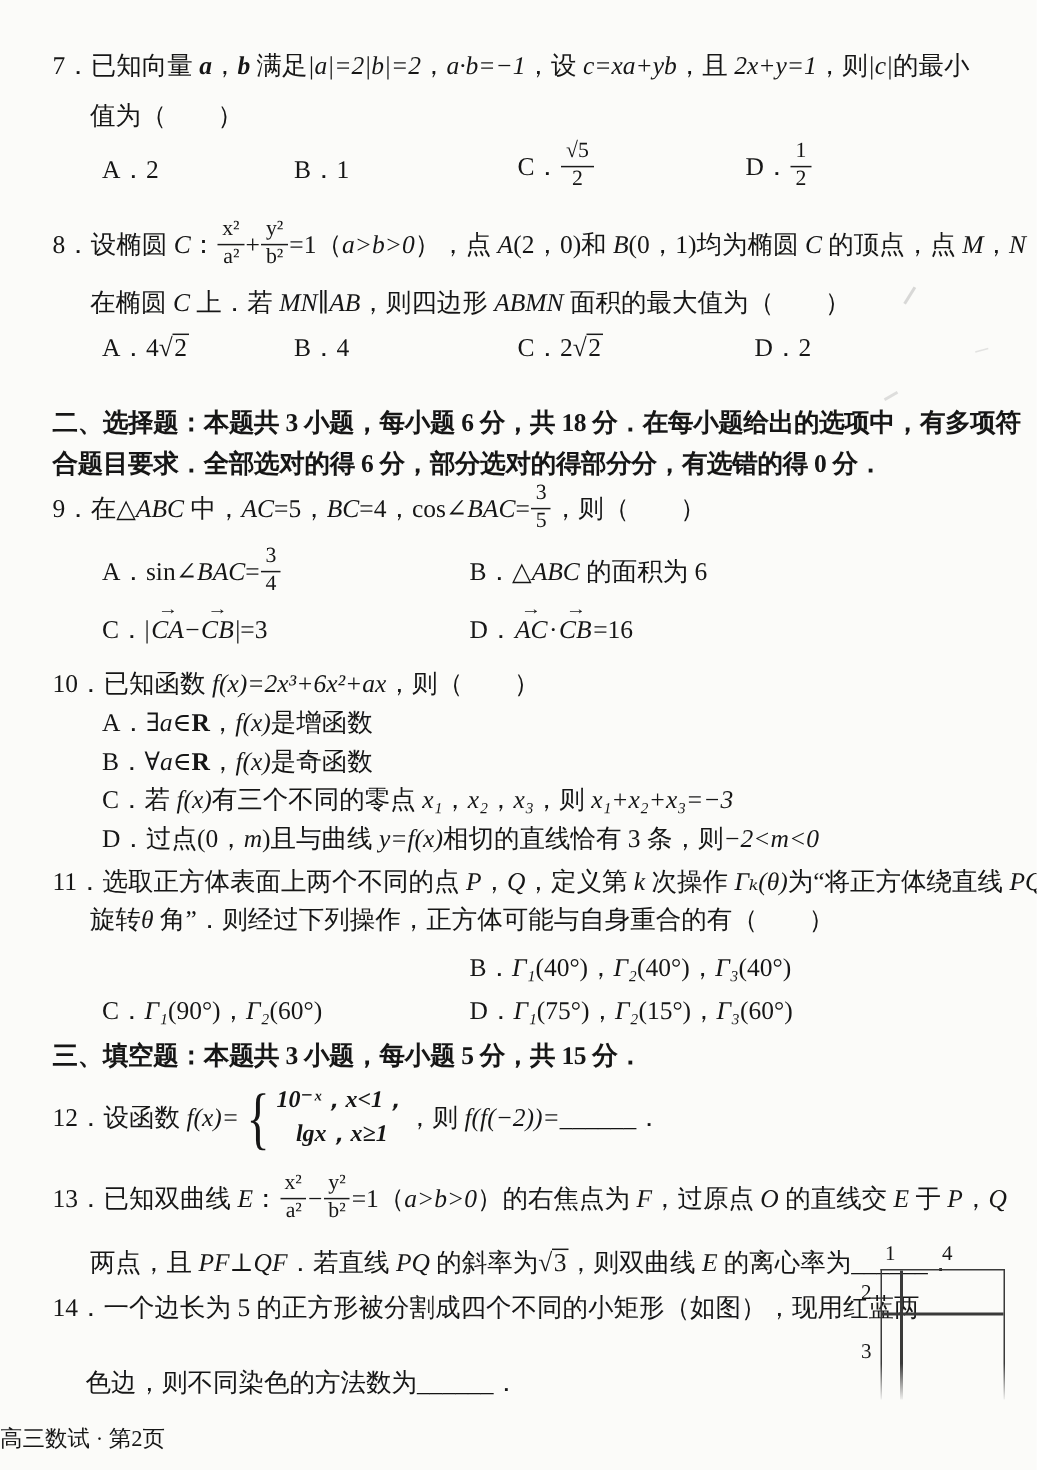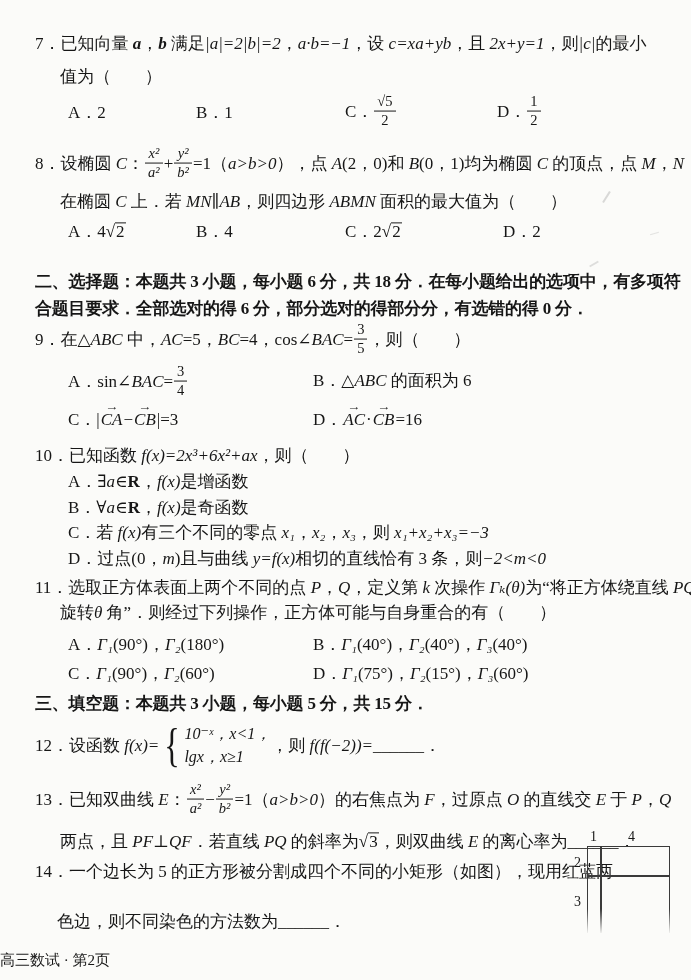--- a/index.html
+++ b/index.html
@@ -7,30 +7,30 @@
         font-family:"Liberation Serif","DejaVu Serif","DejaVu Sans",serif;color:#161616;}
   .ln{position:absolute;white-space:nowrap;font-size:17px;line-height:1.25;transform:translateY(-50%);}
   .cn{font-style:normal;}
   .m{font-style:italic;}
   .mb{font-style:italic;font-weight:bold;}
   .b{font-weight:bold;}
   .hd{font-weight:bold;letter-spacing:-0.2px;}
   .ol{display:inline-block;border-top:1.3px solid #1a1a1a;line-height:1.05;padding:0 1px;font-style:normal;}
   .fr{display:inline-block;text-align:center;vertical-align:middle;transform:translateY(-2px);
       font-size:14.5px;line-height:1.1;margin:0 1px;}
-  .fr.it{font-style:italic;}
+  .fr.it{text-align:right;}
   .fr .fn{display:block;padding:0 3px 1px;}
   .fr .fd{display:block;border-top:1.3px solid #1a1a1a;padding:1px 3px 0;}
   .vec{display:inline-block;position:relative;font-style:italic;margin:0 1px;}
   .vec .ar{position:absolute;top:-9px;left:50%;transform:translateX(-50%) scaleX(1.3);
            font-size:10.5px;font-style:normal;letter-spacing:0;}
   .vec .vt{display:inline-block;}
   .brace{display:inline-block;vertical-align:middle;font-size:46px;line-height:0.85;
          transform:translateY(-2px) scaleX(0.7);font-weight:400;margin:0 1px 0 2px;}
-  .cases{display:inline-block;vertical-align:middle;transform:translateY(-2px);text-align:left;}
+  .cases{display:inline-block;vertical-align:middle;transform:translateY(-2px);text-align:center;font-weight:bold;}
   .cases .cr{display:block;font-size:16px;line-height:1.45;font-style:italic;}
   .fig{position:absolute;left:566px;top:829px;width:115px;height:108px;}
   .fig .lb{position:absolute;font-size:14px;line-height:1;}
   .fig .sq{position:absolute;left:21px;top:17px;width:81px;height:86px;
            border-top:1.5px solid #3a3a3a;border-left:1.5px solid #3a3a3a;border-right:1.5px solid #3a3a3a;}
   .fig .vline{position:absolute;left:12px;top:0;width:1.5px;height:100%;background:#3a3a3a;}
   .fig .hline{position:absolute;left:0;top:28px;width:100%;height:1.5px;background:#3a3a3a;}
   .fig .fade{position:absolute;left:-4px;right:-4px;bottom:-6px;height:34px;
              background:linear-gradient(to bottom,rgba(251,251,249,0) 0%,#fbfbf9 75%);}
   .footer{position:absolute;top:951px;left:0;width:100%;font-size:15px;transform:none;}
@@ -68,21 +68,20 @@
   <div class="ln" style="left:313px;top:420px"><span class="cn">D．</span><span class="vec"><span class="ar">→</span><span class="vt">AC</span></span><span class="cn">·</span><span class="vec"><span class="ar">→</span><span class="vt">CB</span></span><span class="cn">=16</span></div>
 
   <div class="ln" style="left:35px;top:456px"><span class="cn">10．已知函数 </span><span class="m">f(x)=2x³+6x²+ax</span><span class="cn">，则（　　）</span></div>
   <div class="ln" style="left:68px;top:508px"><span class="cn">B．∀</span><span class="m">a</span><span class="cn">∈</span><span class="b">R</span><span class="cn">，</span><span class="m">f(x)</span><span class="cn">是奇函数</span></div>
   <div class="ln" style="left:68px;top:482px"><span class="cn">A．∃</span><span class="m">a</span><span class="cn">∈</span><span class="b">R</span><span class="cn">，</span><span class="m">f(x)</span><span class="cn">是增函数</span></div>
   <div class="ln" style="left:68px;top:533px"><span class="cn">C．若 </span><span class="m">f(x)</span><span class="cn">有三个不同的零点 </span><span class="m">x₁</span><span class="cn">，</span><span class="m">x₂</span><span class="cn">，</span><span class="m">x₃</span><span class="cn">，则 </span><span class="m">x₁+x₂+x₃=−3</span></div>
   <div class="ln" style="left:68px;top:559px"><span class="cn">D．过点(0，</span><span class="m">m</span><span class="cn">)且与曲线 </span><span class="m">y=f(x)</span><span class="cn">相切的直线恰有 3 条，则</span><span class="m">−2&lt;m&lt;0</span></div>
 
   <div class="ln" style="left:35px;top:588px"><span class="cn">11．选取正方体表面上两个不同的点 </span><span class="m">P</span><span class="cn">，</span><span class="m">Q</span><span class="cn">，定义第 </span><span class="m">k</span><span class="cn"> 次操作 </span><span class="m">Γₖ(θ)</span><span class="cn">为“将正方体绕直线 </span><span class="m">PQ</span></div>
   <div class="ln" style="left:60px;top:613px"><span class="cn">旋转</span><span class="m">θ</span><span class="cn"> 角”．则经过下列操作，正方体可能与自身重合的有（　　）</span></div>
-  <div class="ln" style="left:68px;top:645px"><span class="cn">A．</span><span class="m">Γ₁</span><span class="cn">(90°)，</span><span class="m">Γ₂</span><span class="cn">(180°)</span></div>
   <div class="ln" style="left:313px;top:645px"><span class="cn">B．</span><span class="m">Γ₁</span><span class="cn">(40°)，</span><span class="m">Γ₂</span><span class="cn">(40°)，</span><span class="m">Γ₃</span><span class="cn">(40°)</span></div>
   <div class="ln" style="left:68px;top:674px"><span class="cn">C．</span><span class="m">Γ₁</span><span class="cn">(90°)，</span><span class="m">Γ₂</span><span class="cn">(60°)</span></div>
   <div class="ln" style="left:313px;top:674px"><span class="cn">D．</span><span class="m">Γ₁</span><span class="cn">(75°)，</span><span class="m">Γ₂</span><span class="cn">(15°)，</span><span class="m">Γ₃</span><span class="cn">(60°)</span></div>
 
   <div class="ln" style="left:35px;top:704px"><span class="hd">三、填空题：本题共 3 小题，每小题 5 分，共 15 分．</span></div>
 
   <div class="ln" style="left:35px;top:747px">
     <span class="cn">12．设函数 </span><span class="m">f(x)=</span><span class="brace">{</span><span class="cases"><span class="cr">10⁻ˣ，x&lt;1，</span><span class="cr">lgx，x≥1</span></span><span class="cn">，则 </span><span class="m">f(f(−2))=</span><span class="cn">______．</span>
   </div>
 

